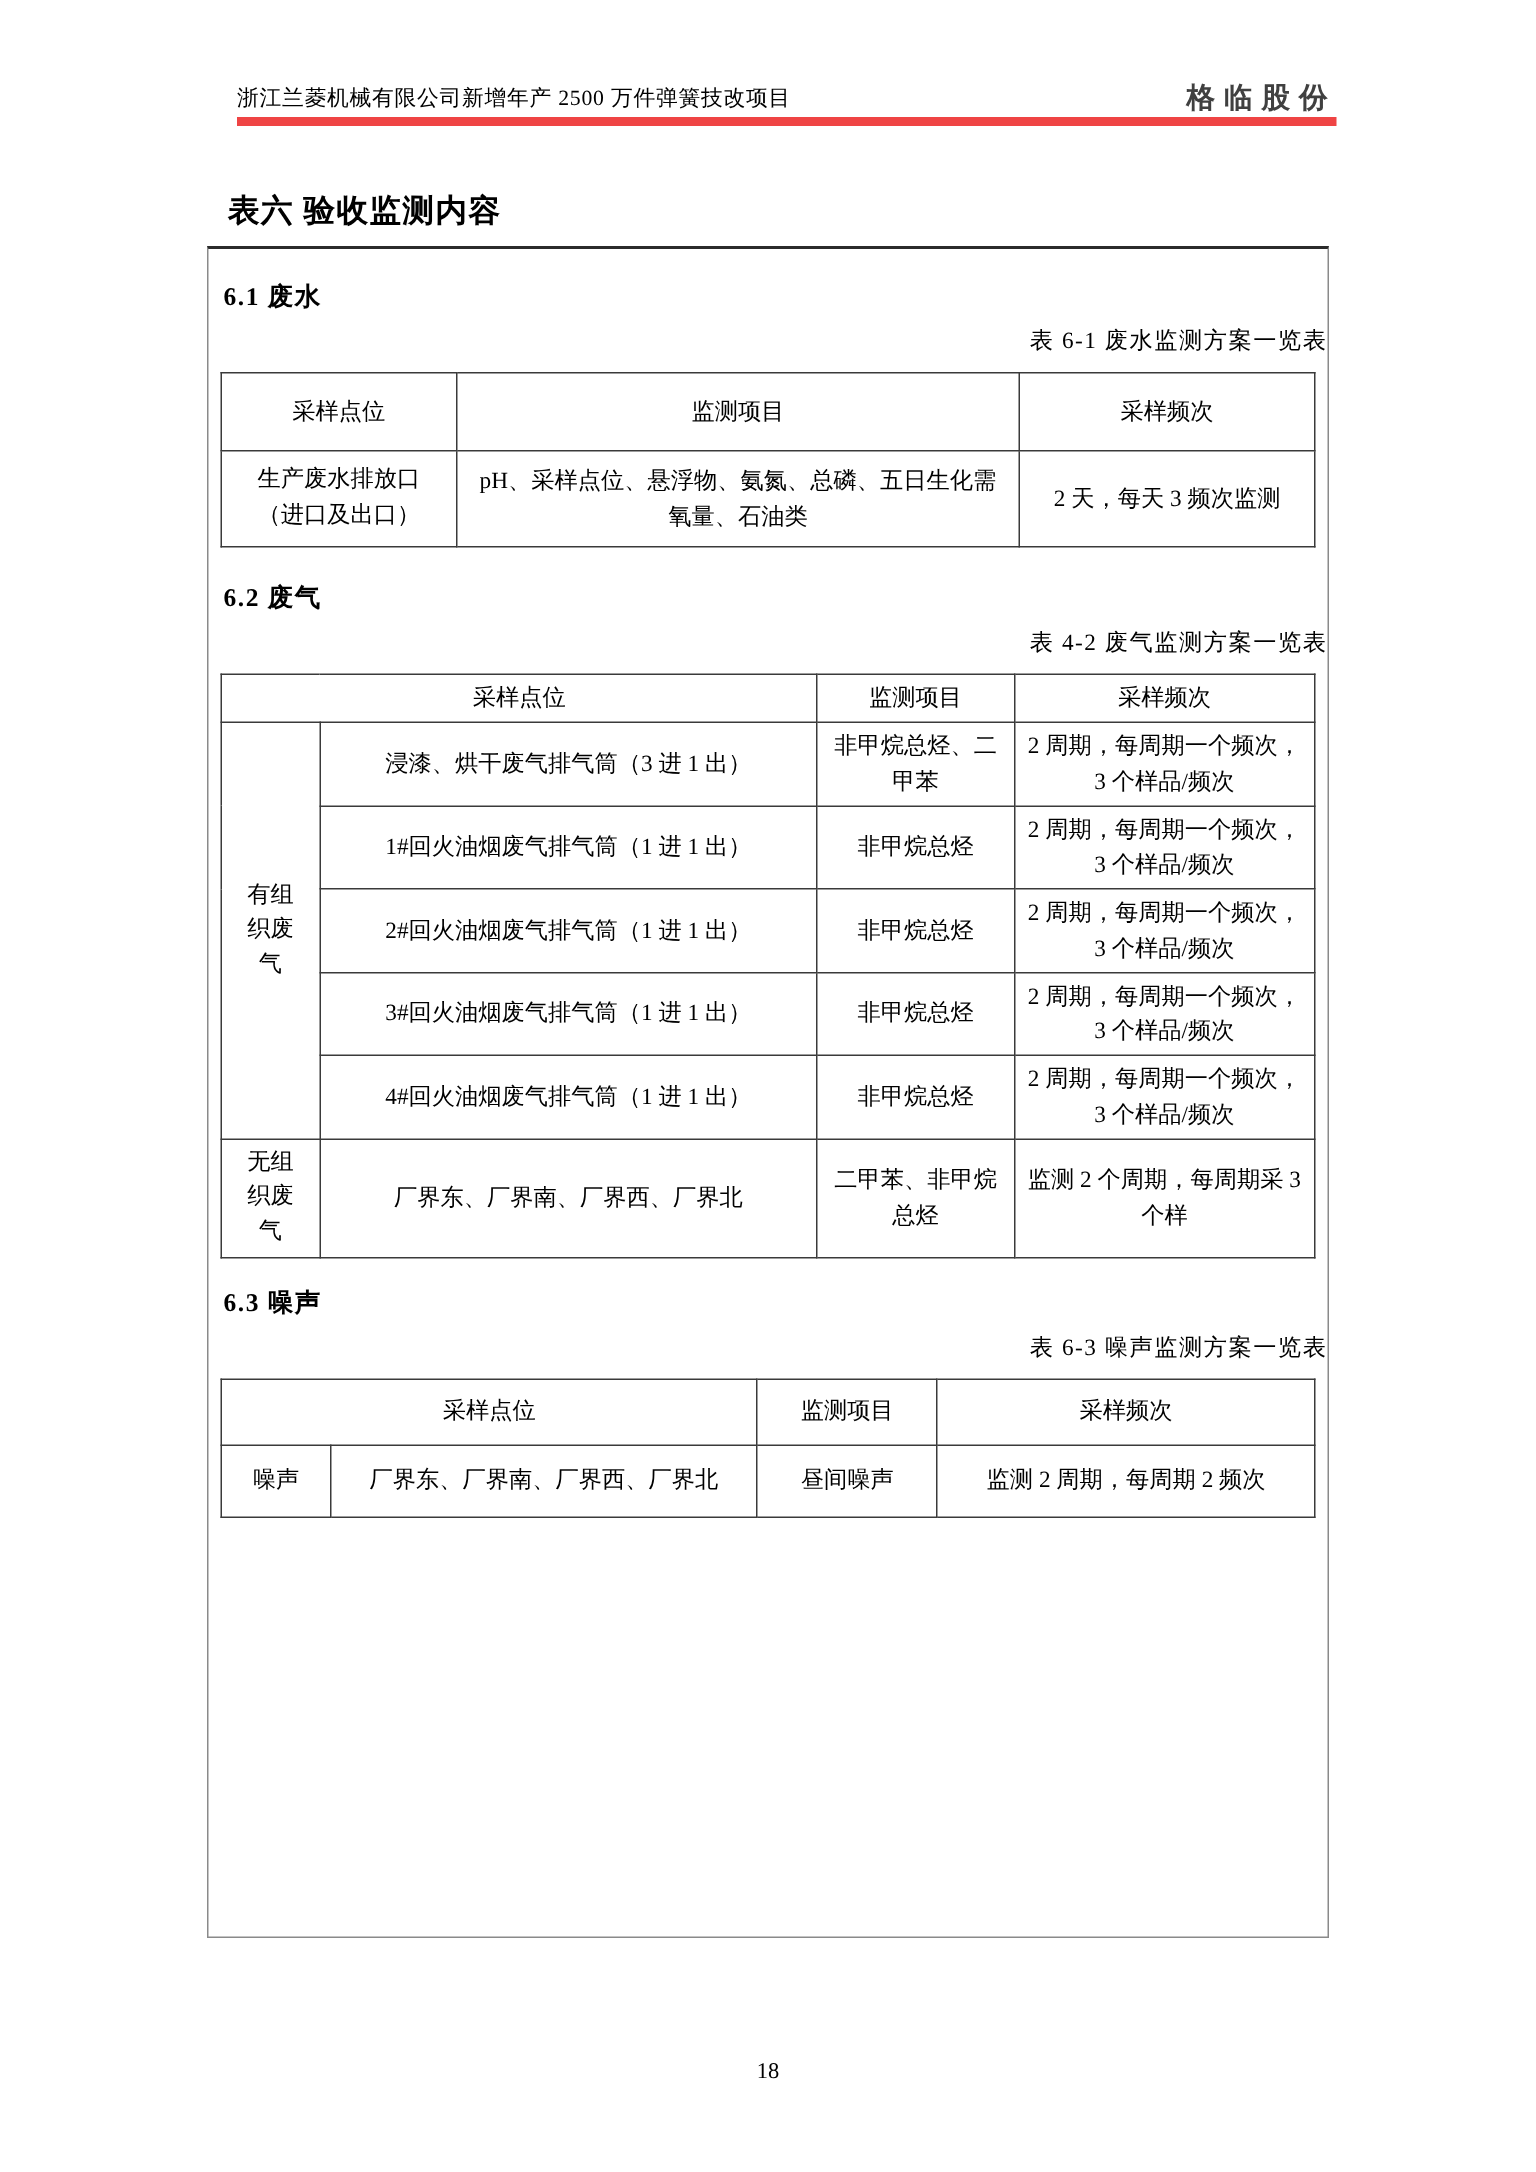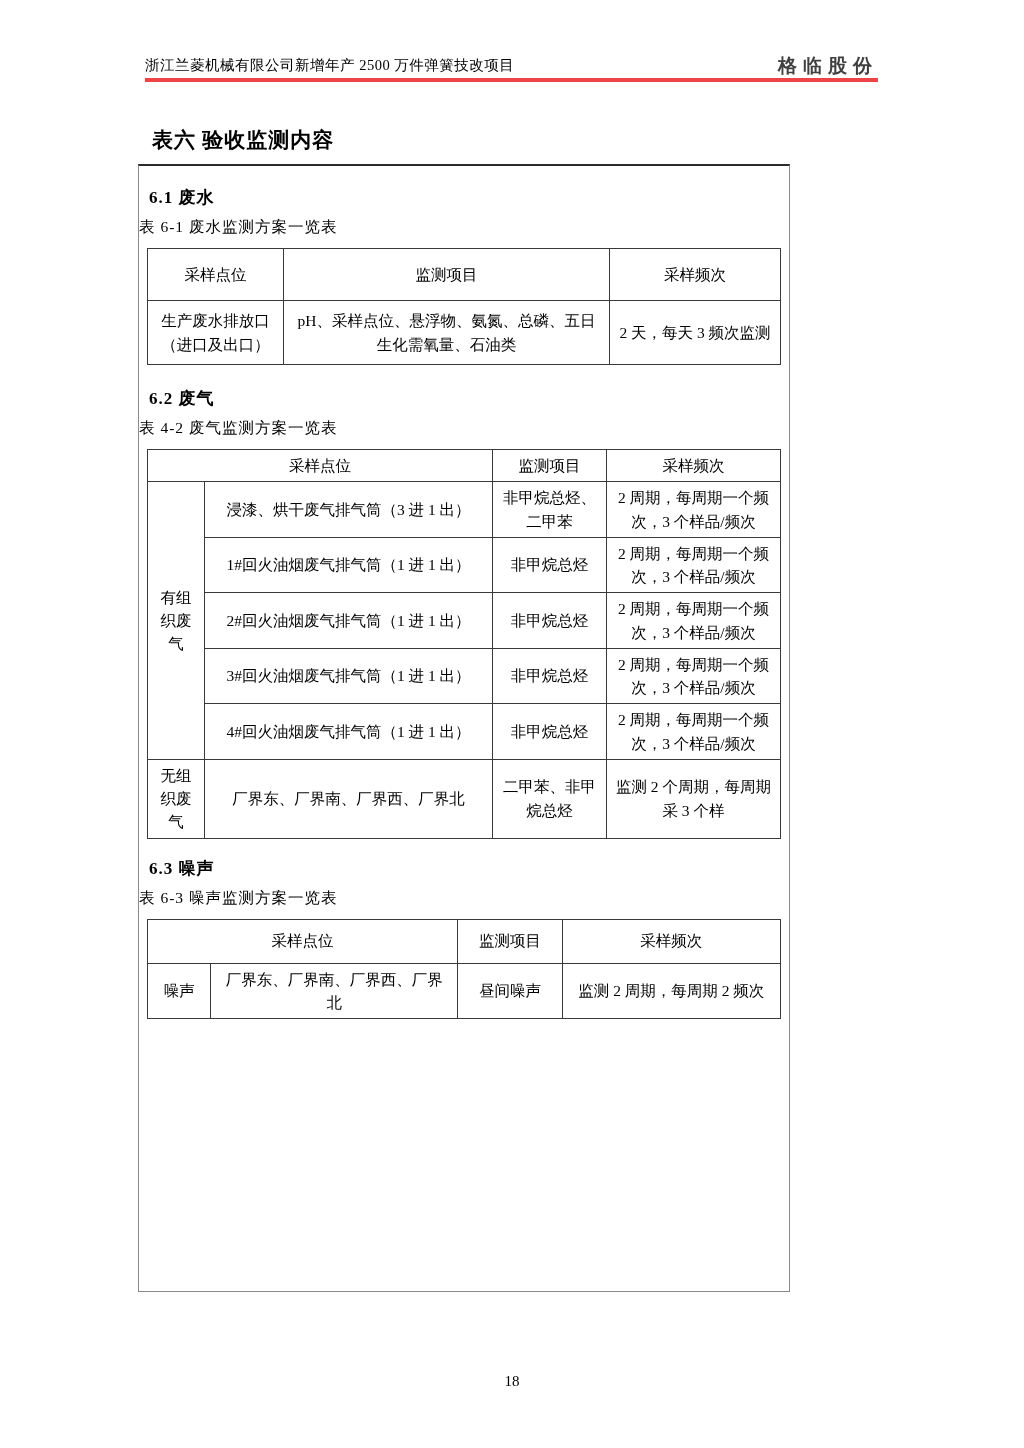--- a/index.html
+++ b/index.html
@@ -5,62 +5,62 @@
   * { margin:0; padding:0; box-sizing:border-box; }
   html,body { background:#ffffff; }
   body {
     width:1024px; height:1448px; position:relative;
     font-family:"Liberation Serif","DejaVu Serif",serif;
     color:#000;
   }
 
   
   .page-header {
-    position:absolute; top:56px; left:145px; width:733px;
+    position:absolute; top:56px; left:158px; width:733px;
     display:flex; justify-content:space-between; align-items:flex-end;
-    border-bottom:4px solid #ef4444; padding-bottom:3px;
+    border-bottom:6px solid #ef4444; padding-bottom:3px;
   }
   .project-title { font-size:14.5px; letter-spacing:0.5px; }
   .company-logo {
     font-family:"Liberation Sans","DejaVu Sans",sans-serif;
     font-size:19px; font-weight:bold; color:#404040; letter-spacing:6px;
     line-height:1;
   }
 
   
   .doc-title {
     position:absolute; top:126px; left:152px;
     font-size:21px; font-weight:bold; letter-spacing:1px;
   }
 
   
   .outer-box {
-    position:absolute; top:164px; left:138px; width:652px; height:1128px;
+    position:absolute; top:164px; left:138px; width:748px; height:1128px;
     border:1.5px solid #8a8a8a; border-top:2px solid #2b2b2b;
     padding-top:10px;
   }
 
   .section-heading {
     font-size:17px; font-weight:bold; margin:10px 0 4px 10px; letter-spacing:1px;
   }
   .table-caption {
-    text-align:left; font-size:15.5px; margin:8px 0 10px 0; letter-spacing:1px;
+    text-align:right; font-size:15.5px; margin:8px 0 10px 0; letter-spacing:1px;
   }
 
   table {
     border-collapse:collapse; table-layout:fixed;
     margin:0 auto; width:calc(100% - 16px);
     font-size:15.5px;
     border-radius:29px;
   }
   td, th {
     border:1px solid #3a3a3a; text-align:center; vertical-align:middle;
     padding:4px 8px; font-weight:normal; line-height:1.5;
   }
-  .prewrap { white-space:pre-line; }
+  .prewrap { white-space:pre-line;font-family:Liberation Mono, monospace; }
 
   
   .t1 .row-head th { height:52px; }
   .t1 .row-data td { height:64px; }
 
   
   .t2 .row-head th { height:30px; }
   .t2 .row-org td { height:47px; }
   .t2 .row-unorg td { height:78px; }
   .t2 td.group-label { padding:4px 2px; }

